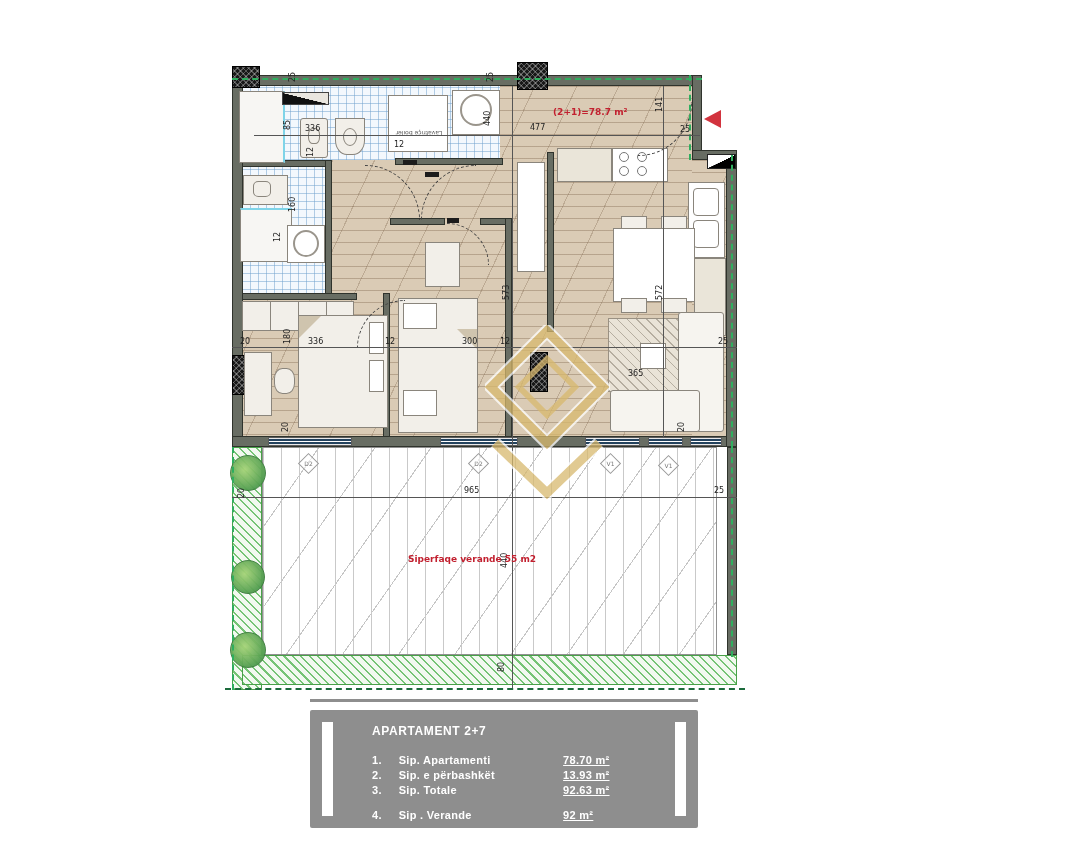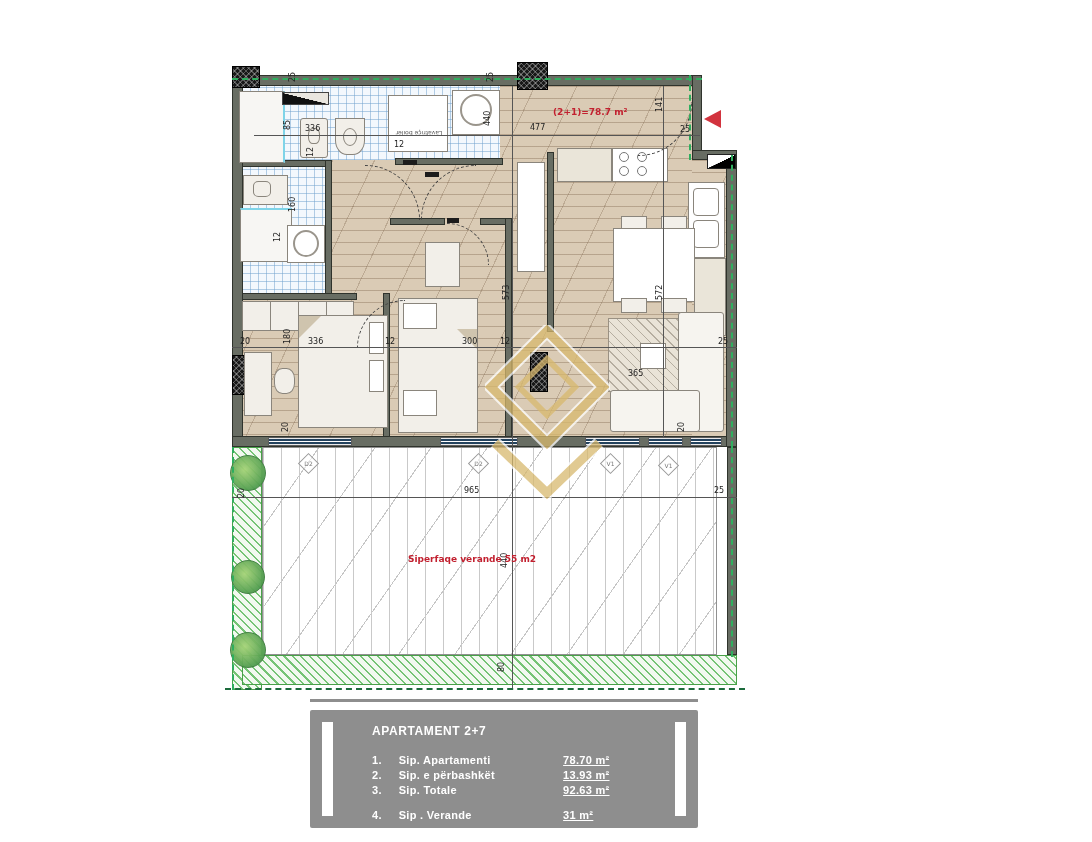--- a/index.html
+++ b/index.html
@@ -258,17 +258,17 @@
         <span class="v">13.93  m²</span>
       </div>
       <div class="trow">
         <span class="n">3.</span>
         <span class="l">Sip. Totale</span>
         <span class="v">92.63  m²</span>
       </div>
       <div class="trow" style="margin-top:10px;">
         <span class="n">4.</span>
         <span class="l">Sip . Verande</span>
-        <span class="v">31  m²</span>
+        <span class="v">92  m²</span>
       </div>
     </div>
   </div>
 </div>
 
 </body></html>

